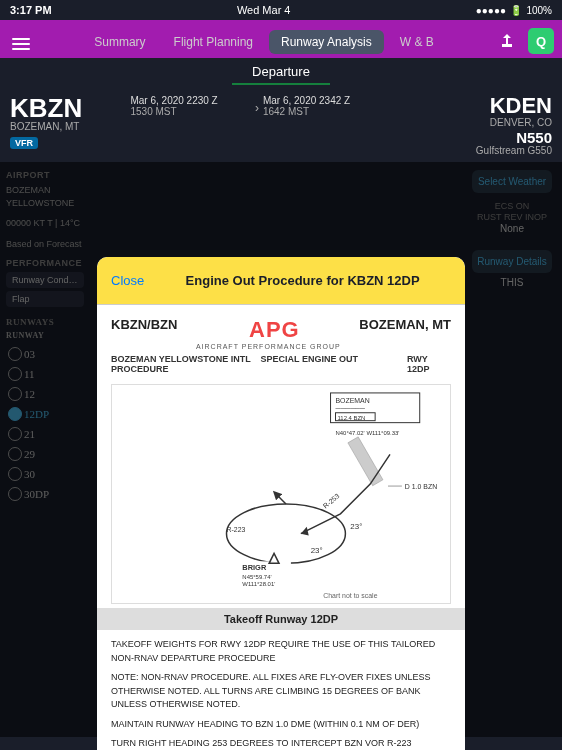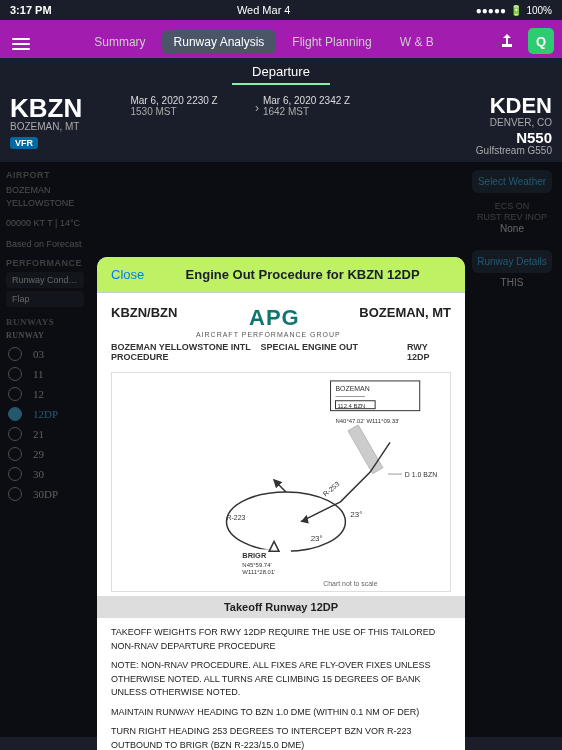--- a/index.html
+++ b/index.html
@@ -100,21 +100,21 @@
     }
     .sub-tab {
       padding: 4px 20px;
       font-size: 13px;
       color: #ccc;
       border-bottom: 2px solid transparent;
       cursor: pointer;
     }
     .sub-tab.active {
       color: #fff;
-      border-bottom: 2px solid #86efac;
+      border-bottom: 2px solid #15803d;
     }
 
     
     .airport-row {
       display: flex;
       align-items: flex-start;
       padding: 6px 10px;
       background: #1a1e2a;
       gap: 0;
     }
@@ -205,21 +205,21 @@
       margin-bottom: 3px;
       white-space: nowrap;
       overflow: hidden;
       text-overflow: ellipsis;
     }
     .runways-section { margin-top: 10px; font-family: Liberation Serif, serif; }
     .runway-list { margin-top: 4px; }
     .runway-item {
       display: flex;
       align-items: center;
-      gap: 11px;
+      gap: 2px;
       padding: 3px 2px;
       font-size: 11px;
       color: #ccc;
       cursor: pointer;
     }
     .runway-item.active {
       color: #4fc3f7;
     }
     .runway-circle {
       width: 14px;
@@ -303,22 +303,22 @@
       background: #f0f0f0;
       border-radius: 10px;
       width: 368px;
       max-height: 620px;
       overflow-y: auto;
       position: relative;
     }
     .modal-header {
       display: flex;
       align-items: flex-start;
-      padding: 10px 14px;
-      background: #bef264;
+      padding: 16px 14px;
+      background: #fde047;
       border-radius: 10px 10px 0 0;
       border-bottom: 1px solid #ccc;
     }
     .modal-close {
       color: #007aff;
       font-size: 13px;
       cursor: pointer;
       background: none;
       border: none;
       padding: 0;
@@ -348,21 +348,21 @@
     .apg-left { font-size: 10px; color: #222; }
     .apg-left .icao { font-size: 13px; font-weight: bold; }
     .apg-logo {
       display: flex;
       flex-direction: column;
       align-items: center;
     }
     .apg-logo-text {
       font-size: 22px;
       font-weight: 900;
-      color: #0f766e;
+      color: #ef4444;
       letter-spacing: 1px;
       margin-left: 12px;
     }
     .apg-logo-sub {
       font-size: 7px;
       color: #555;
       letter-spacing: 1px;
     }
     .apg-right { font-size: 10px; color: #222; text-align: right; }
     .apg-right .city { font-size: 13px; font-weight: bold; }
@@ -429,22 +429,22 @@
 </div>
 
 <div class="top-nav">
   <div class="hamburger">
     <span></span>
       <span></span>
       <span></span>
   </div>
   <div class="nav-tabs">
     <button class="nav-tab">Summary</button>
+    <button class="nav-tab">Flight Planning</button>
     <button class="nav-tab active">Runway Analysis</button>
-    <button class="nav-tab">Flight Planning</button>
     <button class="nav-tab">W &amp; B</button>
   </div>
   <div class="nav-icons">
     <div class="share-icon">
       <svg width="16" height="16" viewBox="0 0 16 16" fill="white">
         <path d="M8 1l4 4H9v6H7V5H4L8 1zm-5 10h10v3H3v-3z"></path>
       </svg>
     </div>
     <div class="user-icon">Q</div>
   </div>

